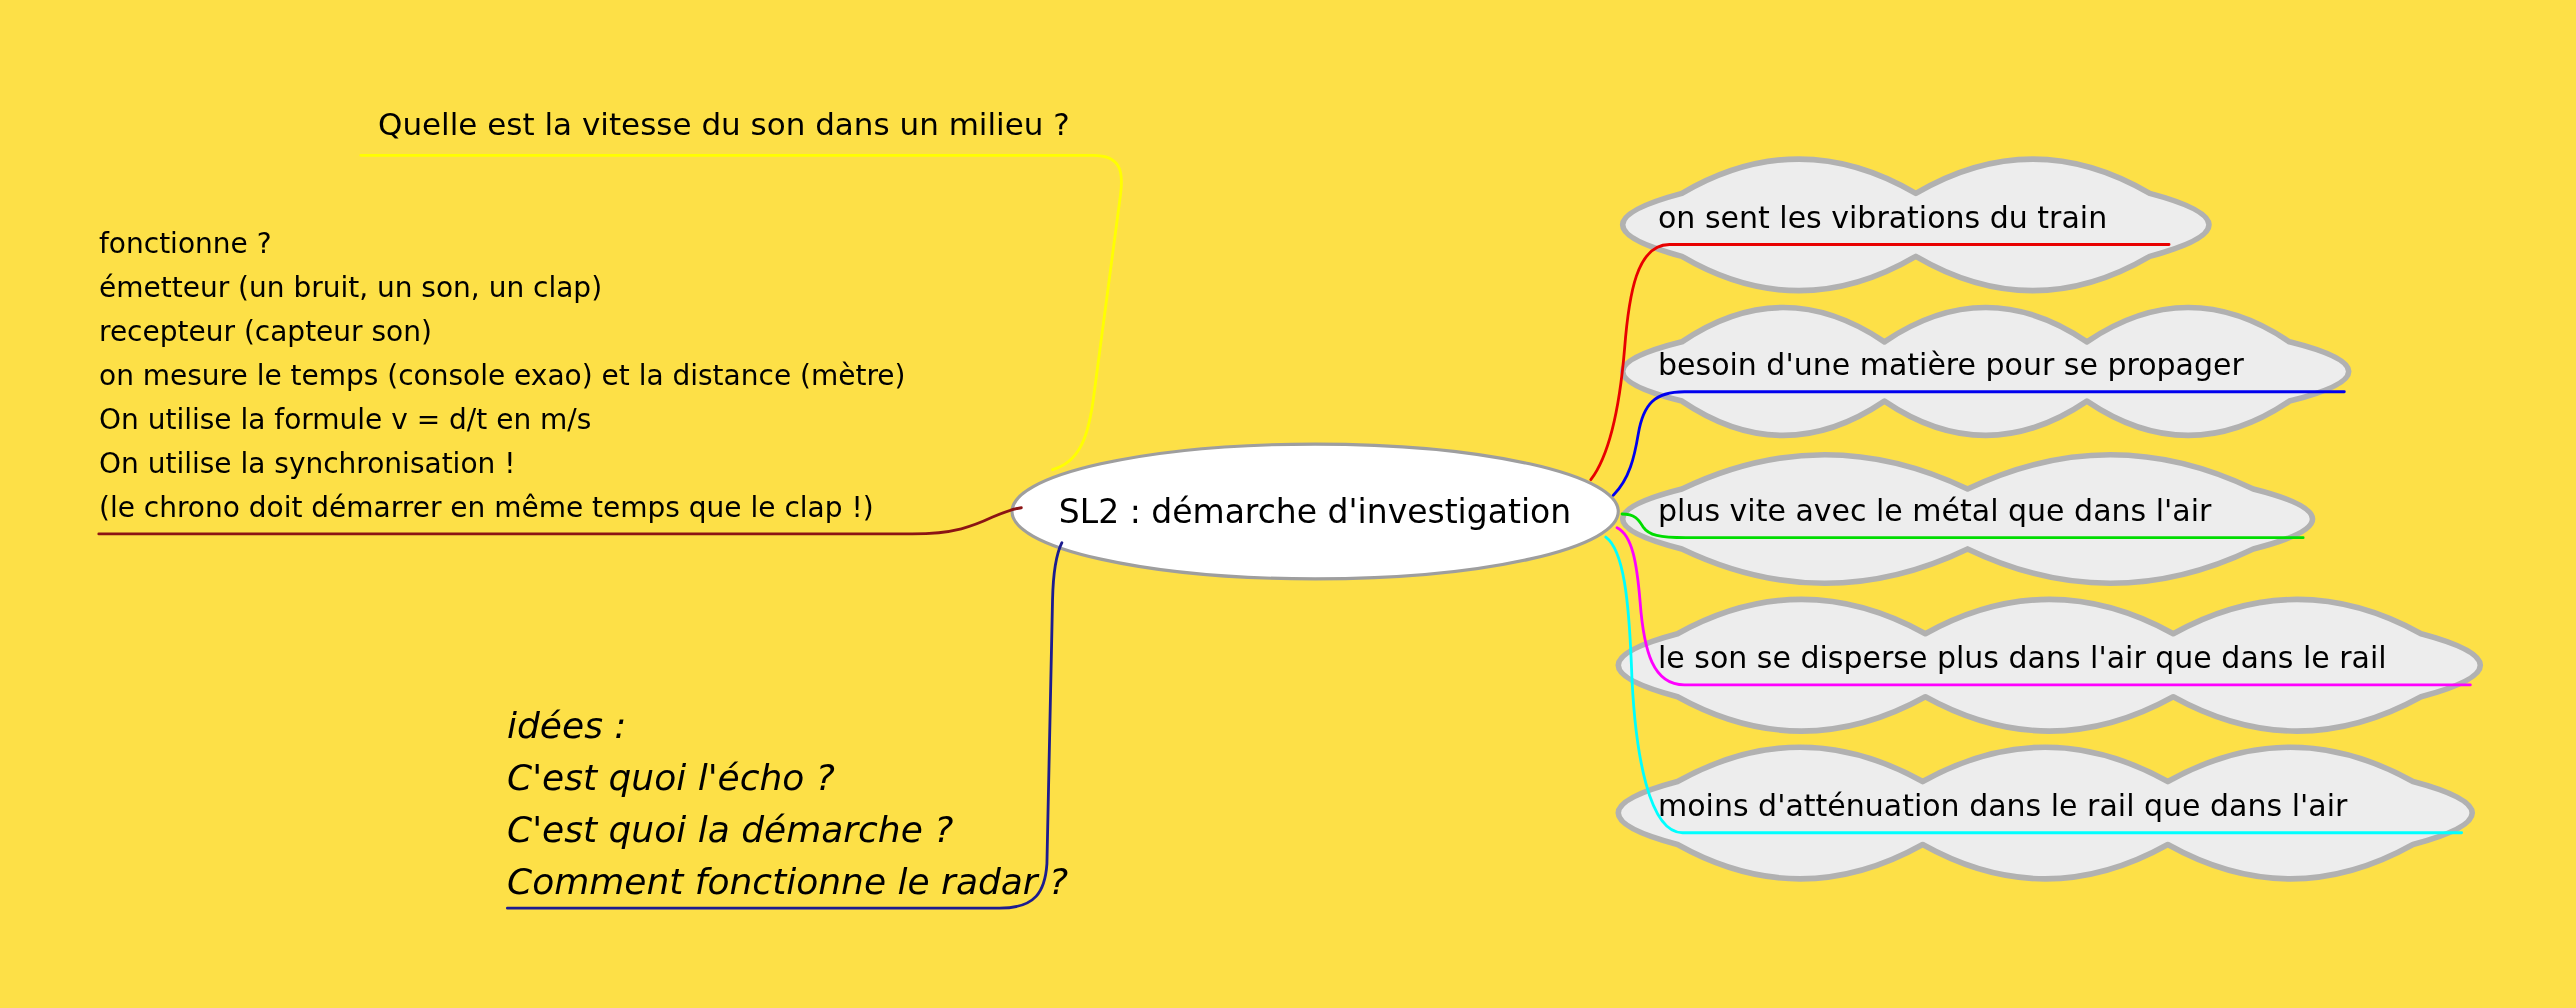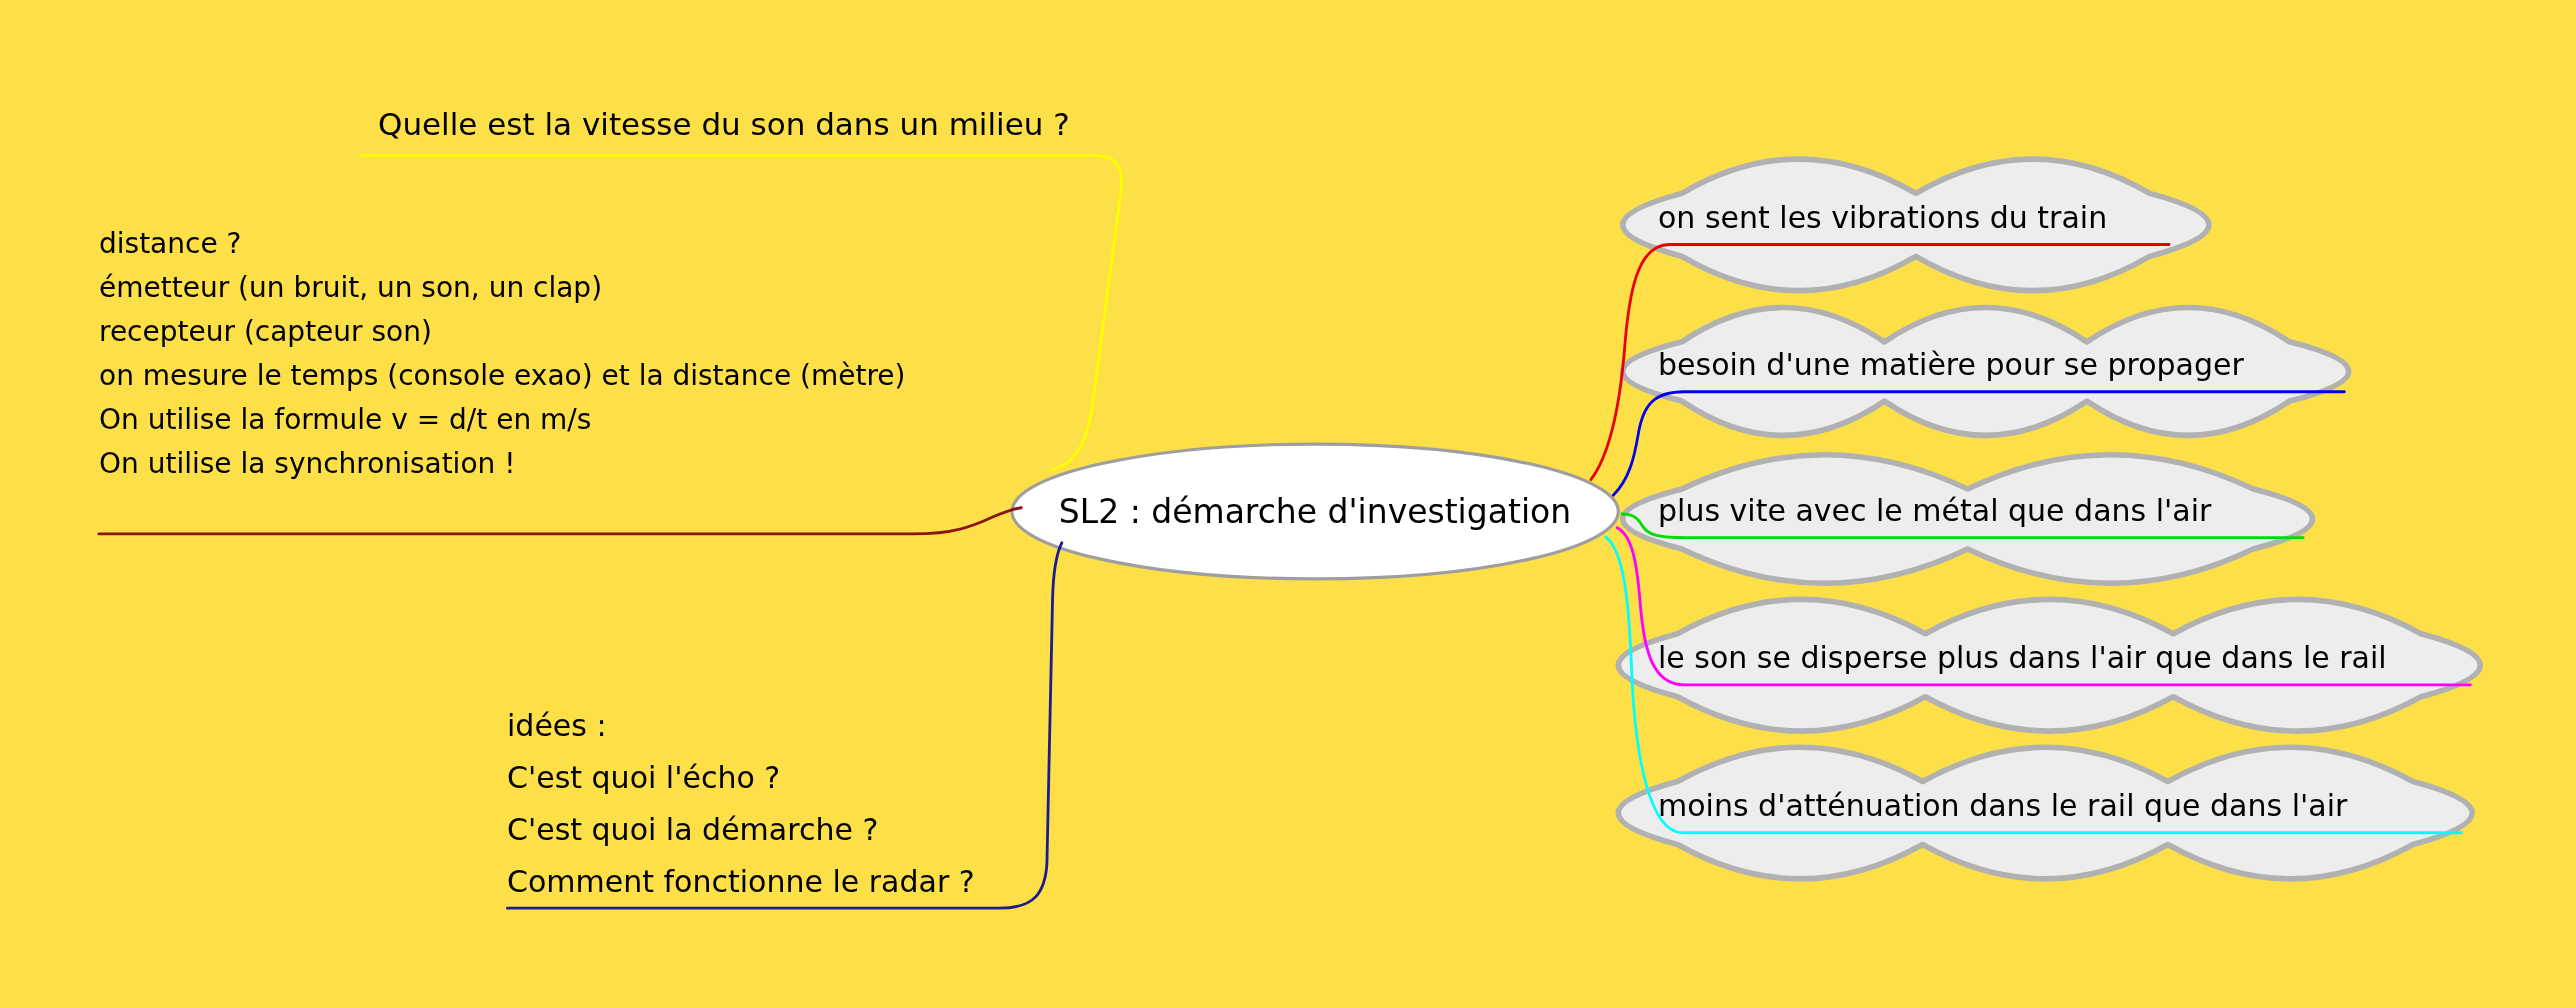--- a/index.html
+++ b/index.html
@@ -11,21 +11,21 @@
     color:#000;
     overflow:hidden;
   }
   svg.graphics{position:absolute;left:0;top:0;width:2576px;height:1008px;}
   .label{position:absolute;white-space:nowrap;}
   .block{position:absolute;}
   .block .line{white-space:nowrap;}
 
   #title{left:378px;top:106px;font-size:31px;}
   #blk-protocole{left:99px;top:222px;font-size:28px;line-height:44px;}
-  #blk-idees{left:507px;top:700px;font-size:30px;line-height:52px;}
+  #blk-idees{left:507px;top:700px;font-size:36px;line-height:52px;font-style:italic;}
 
   #root-label{
     left:1012px;top:444px;width:606px;height:135px;
     display:flex;align-items:center;justify-content:center;
     font-size:33px;white-space:nowrap;
   }
 
   .cloud-label{left:1658px;font-size:30px;line-height:44px;height:44px;}
   #cloud-label-0{top:196px;}
   #cloud-label-1{top:343px;}
@@ -51,26 +51,27 @@
       <path d="M 2550 769 C 2578 732 2596 655 2604 560 C 2611 470 2624 392 2676 392 H 3477" fill="none" stroke="#e80000" stroke-width="4.5" stroke-linecap="round"></path>
       <path d="M 2586 794 C 2612 768 2620 732 2626 696 C 2634 648 2652 628 2700 628 H 3758" fill="none" stroke="#0000ee" stroke-width="4.5" stroke-linecap="round"></path>
       <path d="M 2600 824 C 2622 824 2627 834 2634 845 C 2643 858 2660 862 2702 862 H 3692" fill="none" stroke="#00dd00" stroke-width="4.5" stroke-linecap="round"></path>
       <path d="M 2592 846 C 2617 858 2624 905 2629 965 C 2635 1045 2650 1098 2700 1098 H 3960" fill="none" stroke="#ff00ff" stroke-width="4.5" stroke-linecap="round"></path>
       <path d="M 2574 861 C 2603 882 2611 965 2615 1065 C 2620 1215 2645 1335 2697 1335 H 3946" fill="none" stroke="#00ffff" stroke-width="4.5" stroke-linecap="round"></path>
     </svg>
 
   <div class="label" id="title">Quelle est la vitesse du son dans un milieu ?</div>
 
   <div class="block" id="blk-protocole">
-    <div class="line">distance ?</div>
+    <div class="line">fonctionne ?</div>
     <div class="line">émetteur (un bruit, un son, un clap)</div>
     <div class="line">recepteur (capteur son)</div>
     <div class="line">on mesure le temps (console exao) et la distance (mètre)</div>
     <div class="line">On utilise la formule v = d/t en m/s</div>
     <div class="line">On utilise la synchronisation !</div>
+    <div class="line">(le chrono doit démarrer en même temps que le clap !)</div>
   </div>
 
   <div class="block" id="blk-idees">
     <div class="line">idées :</div>
     <div class="line">C'est quoi l'écho ?</div>
     <div class="line">C'est quoi la démarche ?</div>
     <div class="line">Comment fonctionne le radar ?</div>
   </div>
 
   <div class="label" id="root-label">SL2 : démarche d'investigation</div>

